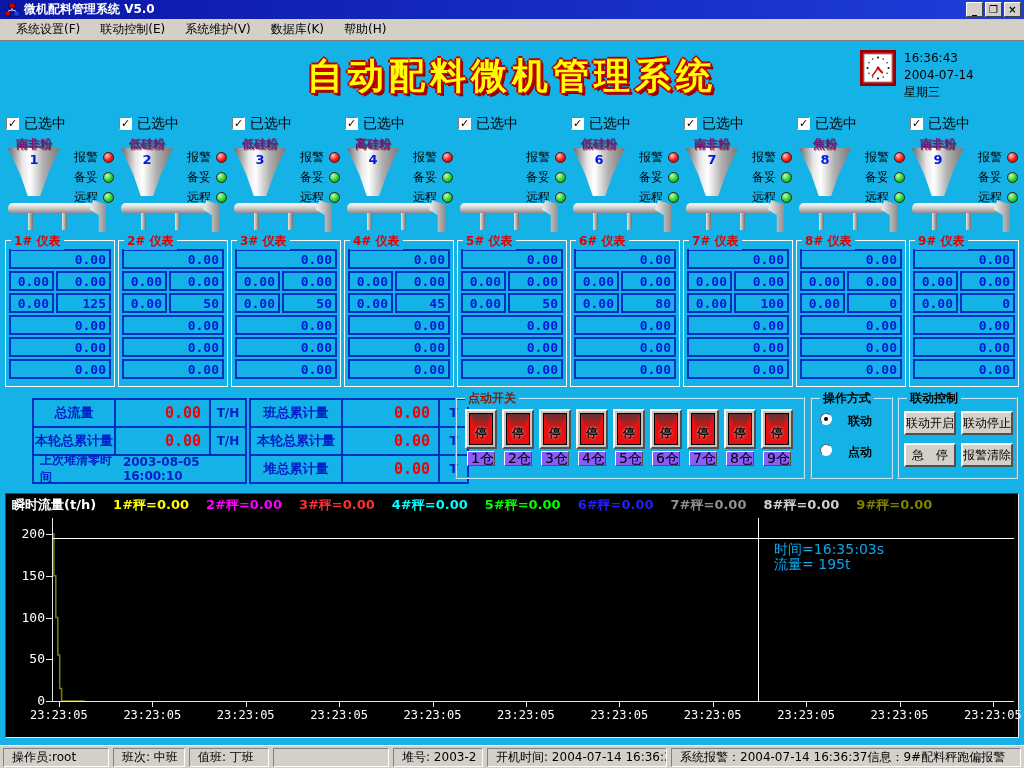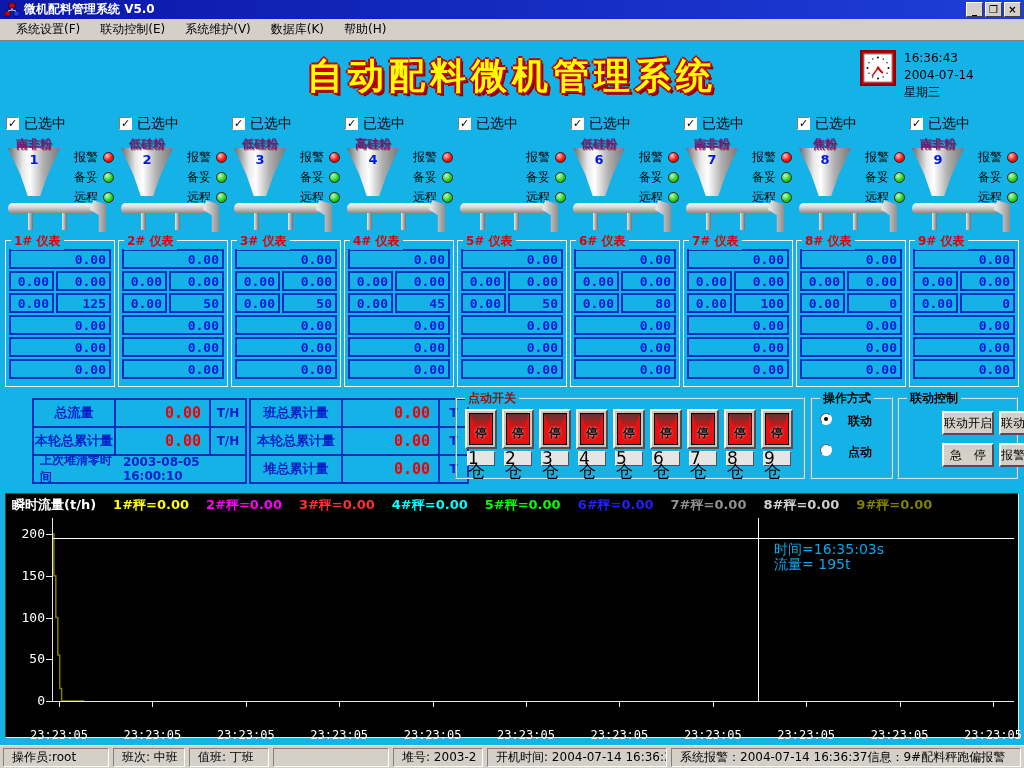--- a/index.html
+++ b/index.html
@@ -65,39 +65,39 @@
   .groupbox{position:absolute;border:2px groove #bfe6f8;}
   .group-title{position:absolute;top:-9px;left:8px;background:#15b2e8;font-size:12px;font-weight:bold;padding:0 3px;color:#000;white-space:nowrap;}
   .group-title.red{color:#8b1a00;}
 
   #jog-switches{display:flex;gap:5px;padding:10px 6px 0 8px;}
   .switch{width:32px;}
   .sw-btn{width:32px;height:40px;border:2px solid;border-color:#fff #505050 #505050 #fff;background:#c8c4bc;padding:2px;}
   .sw-face{width:100%;height:100%;border:1px solid #000;background:#e81010;position:relative;}
   .sw-face::before{content:"";position:absolute;inset:0;background:linear-gradient(180deg,rgba(60,60,60,.8),rgba(0,0,0,0) 50%);clip-path:polygon(0 0,100% 0,72% 52%,28% 52%);}
   .sw-char{position:absolute;top:38%;left:0;width:100%;text-align:center;font-size:12px;font-weight:bold;color:#000;text-shadow:0 0 2px rgba(255,255,255,.9);}
-  .sw-label{width:28px;margin:2px auto 0;height:15px;background:#e5e5e5;border:1px solid;border-color:#fff #505050 #505050 #fff;font-size:17px;text-align:left;line-height:13px;color:#000;}
+  .sw-label{width:28px;margin:2px auto 0;height:15px;background:#8b5cf6;border:1px solid;border-color:#fff #505050 #505050 #fff;font-size:14px;text-align:right;line-height:13px;color:#000;}
 
   #op-options{display:flex;flex-direction:column;justify-content:space-between;height:100%;padding:14px 6px 16px 8px;}
   .radio-row{display:flex;align-items:flex-start;gap:16px;}
   .radio{width:12px;height:12px;border-radius:50%;background:#fff;border:1px solid;border-color:#606060 #fff #fff #606060;position:relative;flex:0 0 auto;}
   .radio.sel::after{content:"";position:absolute;inset:3px;border-radius:50%;background:#000;}
   .radio-label{font-size:12px;font-weight:bold;color:#000;}
 
-  #linkage-buttons{display:grid;grid-template-columns:1fr 1fr;gap:8px 5px;padding:12px 5px 0 5px;margin-left:38px;}
+  #linkage-buttons{display:grid;grid-template-columns:1fr 1fr;gap:8px 5px;padding:12px 5px 0 5px;}
   .lk-btn{height:24px;background:#d4d0c8;border:2px solid;border-color:#fff #505050 #505050 #fff;font-size:12px;color:#000;white-space:nowrap;}
 
   
   #chart{position:absolute;top:493px;left:5px;width:1014px;height:245px;background:#000;border:1px solid;border-color:#404040 #e8e8e8 #e8e8e8 #404040;}
   #legend{position:absolute;top:2px;left:6px;display:flex;gap:17px;font-size:13px;font-weight:bold;white-space:nowrap;}
   .legend-title{color:#fff;}
   .legend-item{}
   .cline{position:absolute;background:#e8e8e8;}
   .ytick{position:absolute;width:32px;text-align:right;font-family:"DejaVu Sans Mono","Liberation Mono",monospace;font-size:13px;color:#fff;}
-  .xtick{position:absolute;width:58px;text-align:center;font-family:"DejaVu Sans Mono","Liberation Mono",monospace;font-size:12px;color:#fff;margin-top:20px;}
+  .xtick{position:absolute;width:58px;text-align:left;font-family:"DejaVu Sans Mono","Liberation Mono",monospace;font-size:12px;color:#fff;}
   .annotation{position:absolute;color:#0ea5e9;font-size:14px;line-height:15px;white-space:nowrap;}
   #trace-svg{position:absolute;inset:0;pointer-events:none;}
 
   
   #statusbar{position:absolute;top:745px;left:0;right:0;height:23px;background:#d4d0c8;border-top:1px solid #fff;display:flex;align-items:center;padding:0 3px;gap:4px;}
   .seg{height:19px;border:1px solid;border-color:#808080 #fff #fff #808080;font-size:12px;color:#000;display:flex;align-items:center;padding:8px 8px;white-space:nowrap;overflow:hidden;}
 </style>
 </head>
 <body>
 

